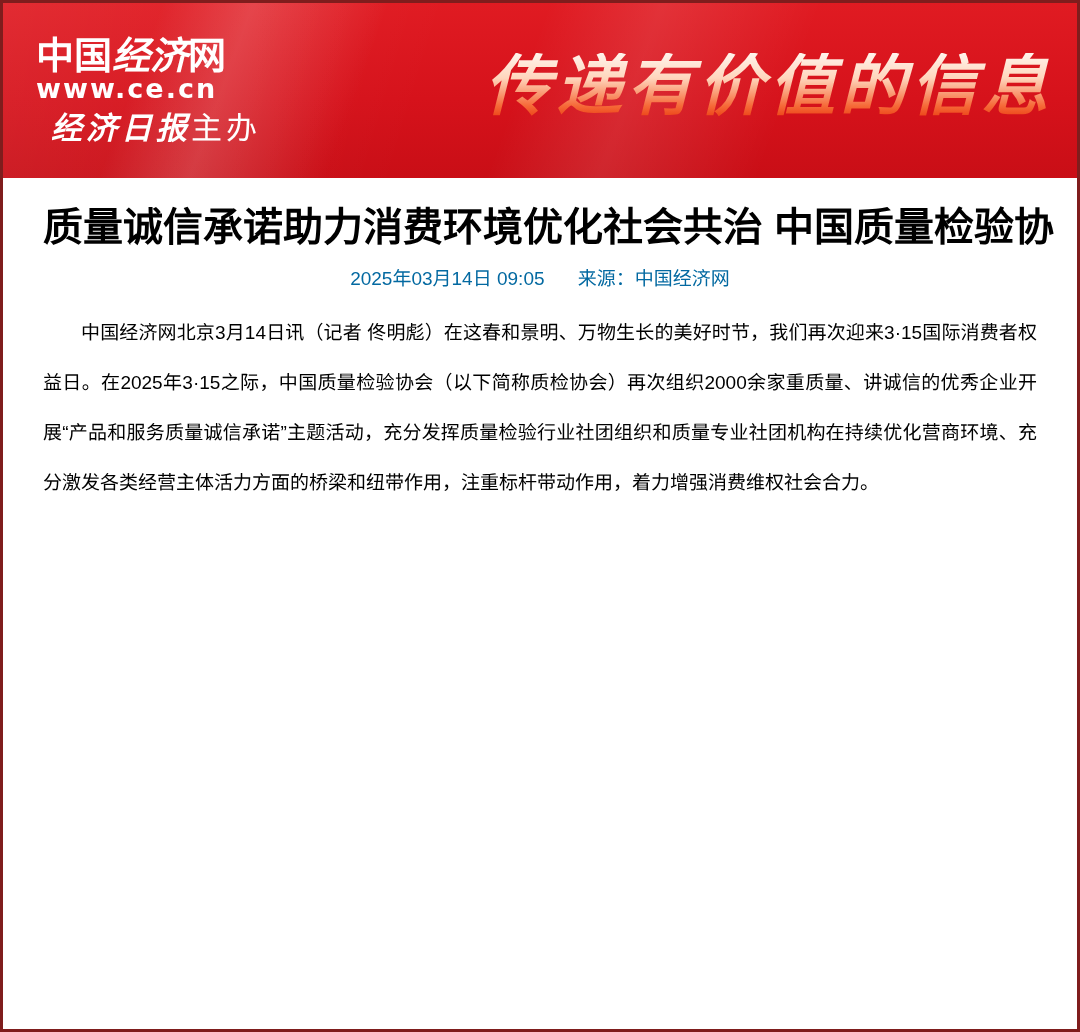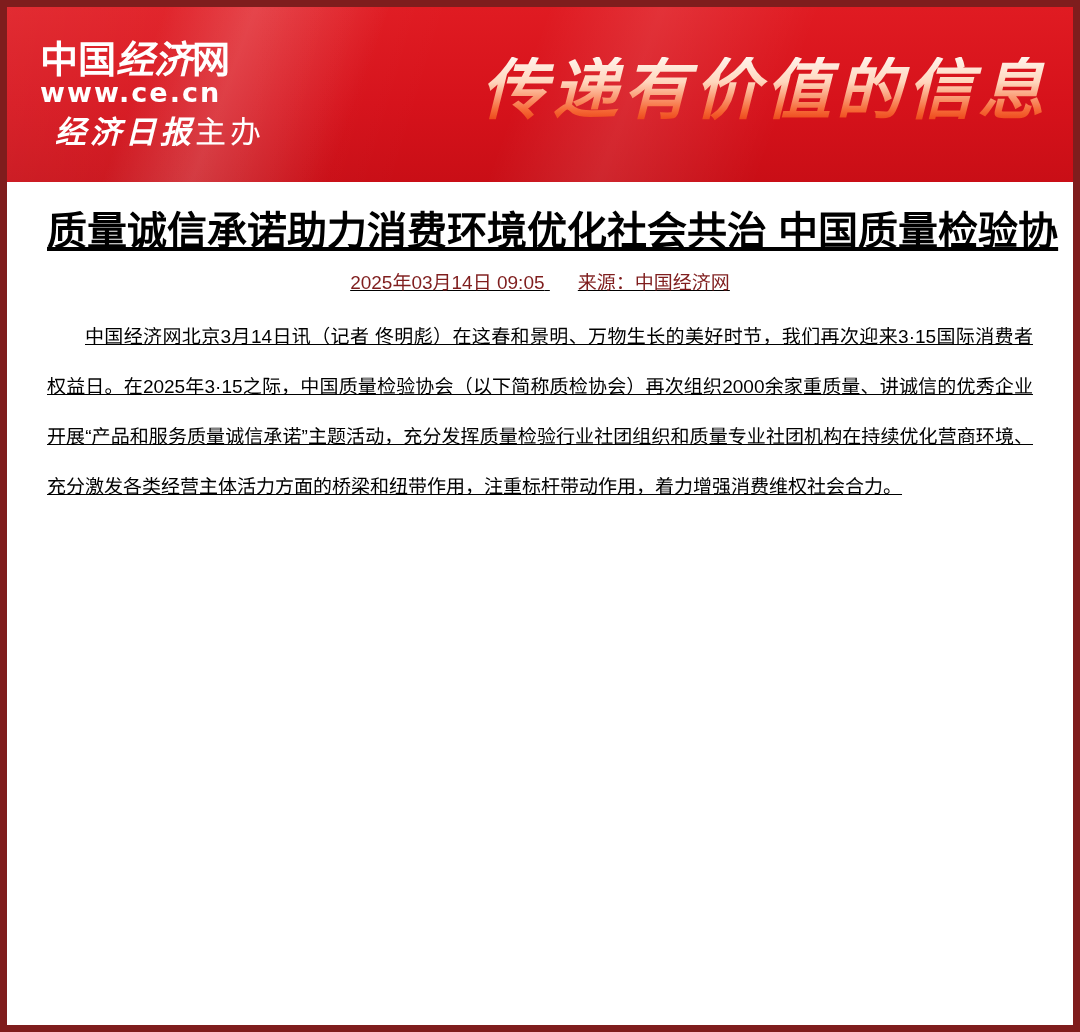--- a/index.html
+++ b/index.html
@@ -1,25 +1,24 @@
 <!DOCTYPE html>
 <html lang="zh-CN"><head>
 <meta charset="utf-8">
 <style>
   * { box-sizing: border-box; }
   html, body { margin: 0; padding: 0; background: #ffffff; }
   .page {
     position: relative;
     width: 1080px;
     height: 1032px;
-    border: 7px solid #7f1d1d;
+    border: 3px solid #7f1d1d;
     background: #ffffff;
     overflow: hidden;
     font-family: "Liberation Sans", sans-serif;
-    text-decoration: underline;
   }
 
   
   .banner {
     position: relative;
     height: 175px;
     background:
       linear-gradient(110deg, rgba(255,255,255,0) 14%, rgba(255,255,255,0.16) 22%, rgba(255,255,255,0) 34%),
       linear-gradient(110deg, rgba(255,255,255,0) 48%, rgba(255,255,255,0.10) 58%, rgba(255,255,255,0) 72%),
       linear-gradient(180deg, #e01b22 0%, #d6121b 55%, #c90e16 100%);
@@ -66,21 +65,21 @@
   
   .content { padding: 26px 40px 0; }
   .title {
     margin: 0; text-align: center;
     font-size: 40px; line-height: 47px; font-weight: bold; color: #000;
     letter-spacing: 0;
   }
   .title .t-line { display: block; white-space: nowrap; }
   .meta {
     margin-top: 15px; text-align: center;
-    font-size: 19px; line-height: 26px; color: #7f1d1d;
+    font-size: 19px; line-height: 26px; color: #0369a1;
   }
   .meta .src { margin-left: 28px; }
   .article-body {
     margin-top: 16px;
     font-size: 19px; line-height: 50px; color: #000;
     text-align: justify;
   }
   .article-body p { margin: 0 0 20px; text-indent: 2em; }
 </style>
 </head>

